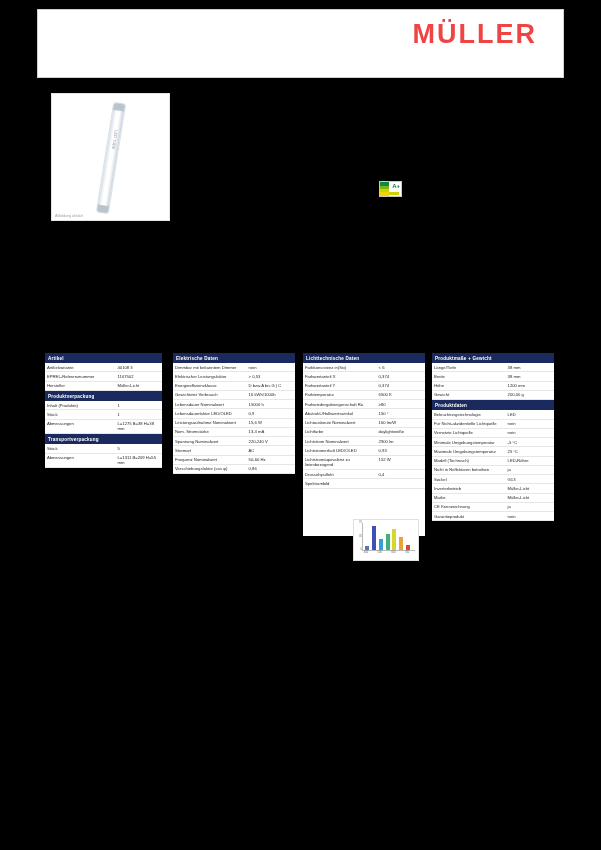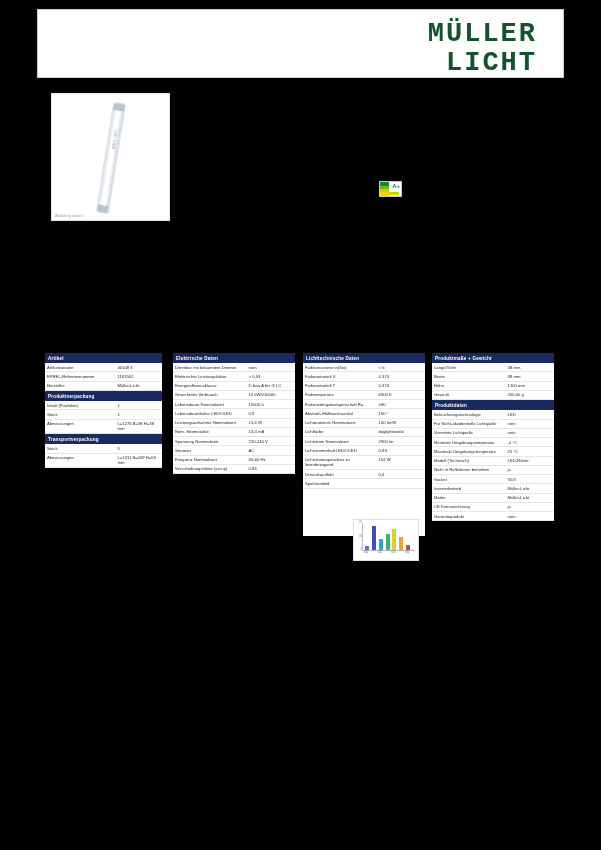--- a/index.html
+++ b/index.html
@@ -10,22 +10,22 @@
   }
   .page{position:relative;width:601px;height:850px;background:#000;}
 
   
   .header{
     position:absolute;left:37px;top:9px;width:527px;height:69px;
     background:#ffffff;border:1px solid #cfcfcf;box-sizing:border-box;
   }
   .brand{
     position:absolute;right:26px;top:10px;
-    text-align:right;color:#14532d;
-    font-family:Liberation Mono, monospace;
+    text-align:center;color:#ef4444;
+    font-family:Liberation Sans, sans-serif;
     font-weight:bold;letter-spacing:2px;line-height:1.08;
   }
   .brand .l1{font-size:27px;}
   .brand .l2{font-size:27px;}
 
   
   .prodimg{
     position:absolute;left:51px;top:93px;width:119px;height:128px;
     background:#ffffff;border:1px solid #e4e4e4;box-sizing:border-box;
     overflow:hidden;
@@ -94,21 +94,20 @@
   .chart-y span{position:absolute;right:0;font-size:2.6px;color:#666;transform:translateY(-50%);}
 </style>
 </head>
 <body>
 
 <div class="page">
 
   <div class="header">
     <div class="brand">
       <div class="l1">MÜLLER</div>
-      <div class="l2">LICHT</div>
     </div>
   </div>
 
   <div class="prodimg">
     <div class="tube">
       <div class="cap top"></div>
       <div class="cap bot"></div>
       <div class="lbl">LED TUBE</div>
     </div>
     <div class="imgcaption">Abbildung ähnlich</div>

